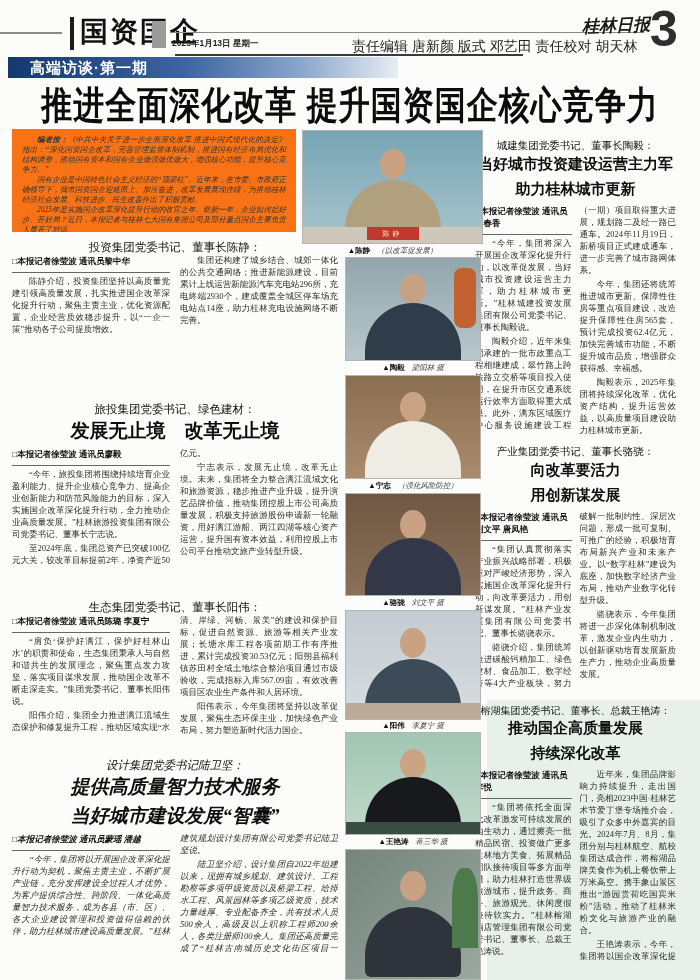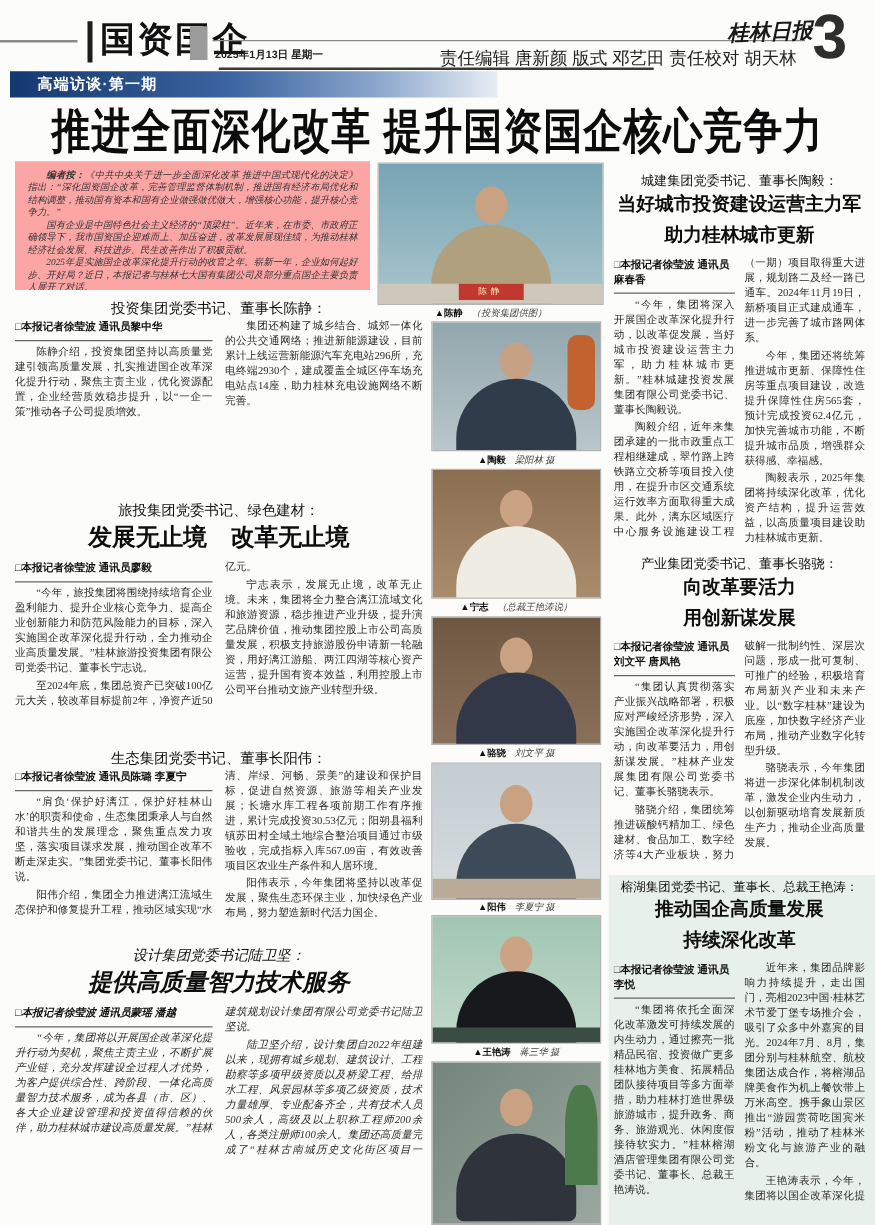--- a/index.html
+++ b/index.html
@@ -18,47 +18,47 @@
              font-family:"Liberation Sans",sans-serif;}
   .masthead{position:absolute;left:582px;top:14px;font-size:17px;font-weight:900;font-style:italic;
             transform:rotate(-2deg);color:#1a1a1a;}
   .pagenum{position:absolute;left:650px;top:0px;font-size:50px;font-weight:900;color:#2e2e2e;
            font-family:"Liberation Sans",sans-serif;}
   .deco-line{position:absolute;left:175px;top:54px;width:348px;height:2px;background:#3a3a3a;}
 
   
   .banner{position:absolute;left:8px;top:57px;width:390px;height:21px;
           background:linear-gradient(90deg,#14386f 0%,#3c64a0 45%,#8aa6cb 75%,#e8edf4 100%);
-          color:#fff;font-family:"Liberation Sans",sans-serif;font-size:12px;font-weight:700;
+          color:#fff;font-family:"Liberation Sans",sans-serif;font-size:15px;font-weight:700;
           line-height:21px;padding-left:22px;box-sizing:border-box;letter-spacing:1px;}
   .headline{position:absolute;left:10px;top:80px;width:680px;text-align:center;
             font-family:"Liberation Sans",sans-serif;font-weight:900;font-size:31px;color:#0c0c0c;
             letter-spacing:1px;transform:scaleY(1.22);transform-origin:top center;white-space:nowrap;}
 
   
-  .ednote{position:absolute;left:12px;top:129px;width:284px;height:103px;background:#fca5a5;
+  .ednote{position:absolute;left:12px;top:129px;width:284px;height:103px;background:#f97316;
           padding:6px 10px;box-sizing:border-box;overflow:hidden;}
   .ednote p{margin:0;font-size:7.5px;line-height:10px;text-align:justify;text-indent:2em;
             font-style:italic;color:#333;}
   .ednote .lbl{font-weight:700;font-style:italic;}
 
   
   .art{position:absolute;box-sizing:border-box;}
   .kicker{text-align:center;font-family:"Liberation Sans",sans-serif;font-size:11.5px;
           color:#111;line-height:14px;}
   .title{margin:2px 0 4px 0;text-align:center;font-weight:700;color:#0e0e0e;
          font-size:19px;line-height:25px;font-family:"Liberation Serif",serif;}
   .t2{margin-top:0;}
   .body{column-gap:10px;column-count:2;overflow:hidden;}
   .body p{margin:0 0 2px 0;font-size:8.5px;line-height:12px;text-align:justify;
           text-indent:2em;color:#2b2b2b;}
   .byline{font-size:8.5px;font-weight:700;color:#111;border-bottom:1px solid #666;
           padding:2px 0 4px 0;margin-bottom:2px;font-family:"Liberation Sans",sans-serif;}
   .artL{left:12px;width:326px;}
-  .artR{left:491px;width:201px;}
+  .artR{left:475px;width:201px;}
   .artR .kicker{font-size:10.5px;}
   .artR .title{font-size:15px;line-height:21px;}
   .artR .body{column-gap:8px;}
   .t-sm{font-size:18px;}
   .r3panel{position:absolute;left:487px;top:700px;width:213px;height:280px;background:#e7f0e9;}
 
   
   .photo{position:absolute;border:1px solid #b5b5b5;box-sizing:border-box;overflow:hidden;}
   .photo .head{position:absolute;left:50%;top:16%;transform:translateX(-50%);
                width:26px;height:30px;border-radius:50%;}
@@ -137,20 +137,21 @@
       <div class="byline">□本报记者徐莹波  通讯员陈璐  李夏宁</div>
       <p>“肩负‘保护好漓江，保护好桂林山水’的职责和使命，生态集团秉承人与自然和谐共生的发展理念，聚焦重点发力攻坚，落实项目谋求发展，推动国企改革不断走深走实。”集团党委书记、董事长阳伟说。</p>
       <p>阳伟介绍，集团全力推进漓江流域生态保护和修复提升工程，推动区域实现“水清、岸绿、河畅、景美”的建设和保护目标，促进自然资源、旅游等相关产业发展；长塘水库工程各项前期工作有序推进，累计完成投资30.53亿元；阳朔县福利镇苏田村全域土地综合整治项目通过市级验收，完成指标入库567.09亩，有效改善项目区农业生产条件和人居环境。</p>
       <p>阳伟表示，今年集团将坚持以改革促发展，聚焦生态环保主业，加快绿色产业布局，努力塑造新时代活力国企。</p>
     </div>
   </section>
 
   <section class="art artL" style="top:758px;height:198px;font-style:italic;">
     <div class="kicker">设计集团党委书记陆卫坚：</div>
     <h2 class="title">提供高质量智力技术服务</h2>
+    <h2 class="title t2">当好城市建设发展“智囊”</h2>
     <div class="body" style="height:128px;">
       <div class="byline">□本报记者徐莹波  通讯员蒙瑶  潘越</div>
       <p>“今年，集团将以开展国企改革深化提升行动为契机，聚焦主责主业，不断扩展产业链，充分发挥建设全过程人才优势，为客户提供综合性、跨阶段、一体化高质量智力技术服务，成为各县（市、区）、各大企业建设管理和投资值得信赖的伙伴，助力桂林城市建设高质量发展。”桂林建筑规划设计集团有限公司党委书记陆卫坚说。</p>
       <p>陆卫坚介绍，设计集团自2022年组建以来，现拥有城乡规划、建筑设计、工程勘察等多项甲级资质以及桥梁工程、给排水工程、风景园林等多项乙级资质，技术力量雄厚、专业配备齐全，共有技术人员500余人，高级及以上职称工程师200余人，各类注册师100余人。集团还高质量完成了“桂林古南城历史文化街区项目一期”“桂林打造世界级旅游城市——五大景区及周边街区改造项目”“桂林市城中村改造项目”“桂林学院二期建设项目”等多个重大项目的设计工作，积极助力桂林打造世界级旅游城市。</p>
     </div>
   </section>
 
   <section class="art artR" style="top:138px;height:302px;">
     <div class="kicker">城建集团党委书记、董事长陶毅：</div>
     <h2 class="title">当好城市投资建设运营主力军</h2>
@@ -189,38 +190,38 @@
     </div>
   </section>
 
   <div class="photo p1" style="left:302px;top:130px;width:181px;height:114px;">
     <div class="head"></div>
     <div class="torso"></div>
     <div class="desk"></div>
     <div class="nameplate">陈静</div>
   </div>
   <div class="caption" style="left:302px;top:246px;width:181px;">
-    <span class="nm">▲陈静</span><span class="cr">（投资集团供图）</span>
+    <span class="nm">▲陈静</span><span class="cr">（以改革促发展）</span>
   </div>
 
   <div class="photo p2" style="left:345px;top:257px;width:136px;height:104px;">
     <div class="head"></div>
     <div class="torso"></div>
     <div class="accent"></div>
   </div>
   <div class="caption" style="left:345px;top:363px;width:136px;">
     <span class="nm">▲陶毅</span><span class="cr">梁阳林 摄</span>
   </div>
 
   <div class="photo p3" style="left:345px;top:375px;width:136px;height:104px;">
     <div class="head"></div>
     <div class="torso"></div>
   </div>
   <div class="caption" style="left:345px;top:481px;width:136px;">
-    <span class="nm">▲宁志</span><span class="cr">（总裁王艳涛说）</span>
+    <span class="nm">▲宁志</span><span class="cr">（强化风险防控）</span>
   </div>
 
   <div class="photo p4" style="left:345px;top:493px;width:136px;height:103px;">
     <div class="head"></div>
     <div class="torso"></div>
   </div>
   <div class="caption" style="left:345px;top:598px;width:136px;">
     <span class="nm">▲骆骁</span><span class="cr">刘文平 摄</span>
   </div>
 

